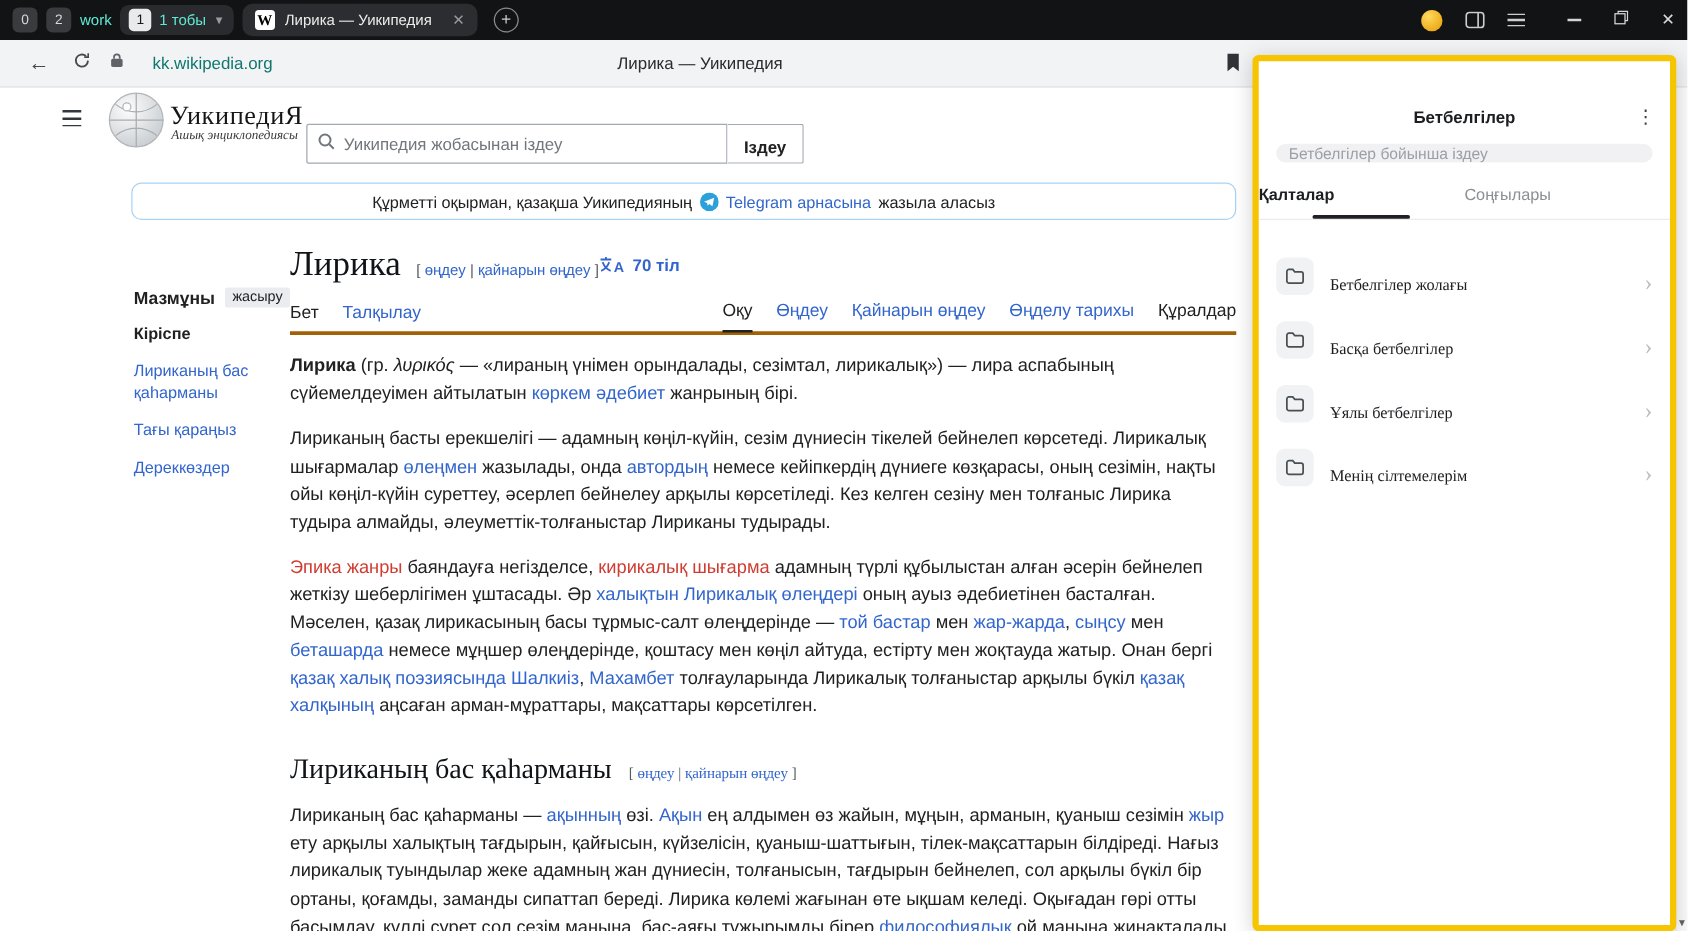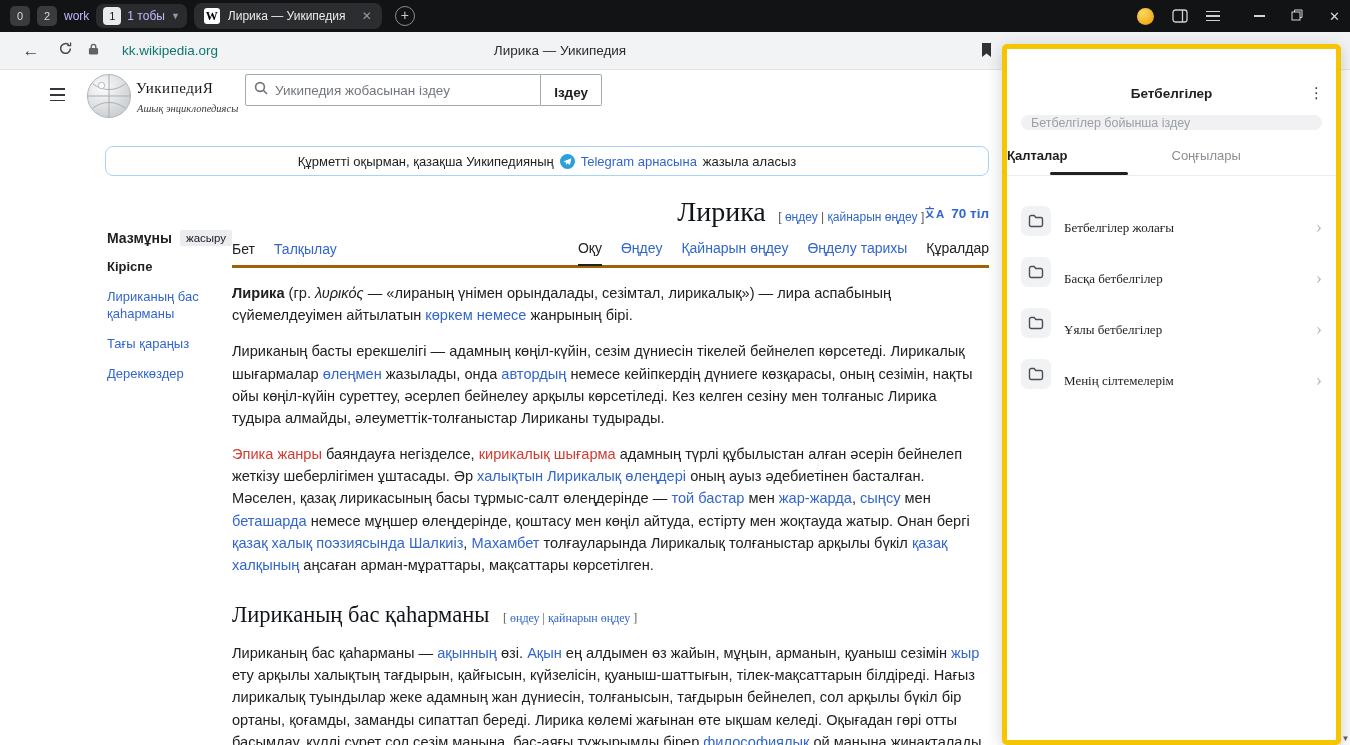--- a/index.html
+++ b/index.html
@@ -5,21 +5,21 @@
   * { margin:0; padding:0; box-sizing:border-box; }
   html,body { width:1350px; height:745px; overflow:hidden; background:#fff;
               font-family:"Liberation Sans","DejaVu Sans",sans-serif; }
   .screen { position:relative; width:1350px; height:745px; overflow:hidden; }
 
   
   .titlebar { position:absolute; top:0; left:0; right:0; height:32px; background:#121315;
               display:flex; align-items:center; padding:0 10px; gap:7px; z-index:5; }
   .tb-badge { min-width:20px; height:20px; border-radius:5px; background:#3a3b3e; color:#d8d8d8;
               font-size:11px; display:flex; align-items:center; justify-content:center; padding:0 5px; }
-  .tb-label { color:#c4b5fd; font-size:12px; }
+  .tb-label { color:#5eead4; font-size:12px; }
   .group-pill { display:flex; align-items:center; gap:6px; background:#2a2b2e; border-radius:7px; padding:3px 7px; }
   .group-pill .num { background:#e9eaec; color:#18191b; min-width:18px; height:18px; border-radius:4px;
                      font-size:11px; display:flex; align-items:center; justify-content:center; }
   .chev { color:#9a9a9a; font-size:9px; }
   .btab { display:flex; align-items:center; gap:8px; background:#2c2d30; height:26px; border-radius:8px;
           padding:0 10px; width:188px; }
   .favicon { width:16px; height:16px; background:#fff; border-radius:3px; color:#000; flex:0 0 16px;
              font-family:"Liberation Serif","DejaVu Serif",serif; font-size:12px; font-weight:bold;
              display:flex; align-items:center; justify-content:center; }
   .btab-title { color:#ececec; font-size:12px; white-space:nowrap; overflow:hidden; flex:1; }
@@ -45,24 +45,24 @@
   .bar-title { position:absolute; left:0; width:1120px; text-align:center; font-size:13.5px; color:#2a2c30; pointer-events:none; }
   .flag-ic { position:absolute; left:980px; top:10px; }
 
   
   .page { position:absolute; top:70px; left:0; right:0; bottom:0; background:#fff; overflow:hidden;
           color:#202122; }
   .wham { position:absolute; left:50px; top:18px; display:flex; flex-direction:column; gap:4px; }
   .wham span { width:15px; height:1.8px; background:#33363a; display:block; }
   .wlogo { position:absolute; left:86px; top:3px; }
   .wordmark { position:absolute; left:136px; top:10px; font-family:"Liberation Serif","DejaVu Serif",serif;
-              font-size:15px; color:#161616; letter-spacing:.5px; }
+              font-size:21px; color:#161616; letter-spacing:.5px; }
   .tagline { position:absolute; left:137px; top:33px; font-family:"Liberation Serif","DejaVu Serif",serif;
              font-style:italic; font-size:10.5px; color:#3a3a3a; }
-  .wsearch { position:absolute; left:245px; top:4px; width:357px; height:32px; display:flex; }
+  .wsearch { position:absolute; left:245px; top:29px; width:398px; height:32px; display:flex; }
   .wsearch .inputwrap { flex:1; border:1px solid #a2a9b1; border-radius:2px 0 0 2px; background:#fff;
                         display:flex; align-items:center; padding:0 8px; gap:7px; }
   .wsearch input { border:none; outline:none; flex:1; font-size:13.5px; color:#202122; background:transparent; }
   .wsearch input::placeholder { color:#72777d; }
   .wsearch-btn { border:1px solid #a2a9b1; border-left:none; border-radius:0 2px 2px 0; background:#fff;
                  font-size:13.5px; padding:10px 13px; color:#202122; font-weight:bold; }
 
   .banner { position:absolute; top:76px; left:105px; width:884px; height:30px; border:1px solid #a9d3f5;
             border-radius:8px; background:#fff; display:flex; align-items:center; justify-content:center;
             gap:6px; font-size:13px; color:#202122; }
@@ -70,21 +70,21 @@
 
   .toc { position:absolute; left:107px; top:160px; width:122px; font-size:13px; }
   .toc-head { display:flex; align-items:center; gap:8px; }
   .toc-title { font-weight:bold; font-size:14px; color:#202122; }
   .toc-hide { font-size:11.5px; background:#eaecf0; border-radius:2px; padding:2px 6px; color:#202122; }
   .toc-item { margin-top:13px; line-height:1.3; }
   .toc-item.active { font-weight:bold; color:#202122; }
   .toc-item.link { color:#3366cc; }
 
   .main { position:absolute; left:232px; top:126px; width:757px; }
-  .title-row { display:flex; align-items:baseline; justify-content:flex-end; }
+  .title-row { display:flex; align-items:baseline; justify-content:flex-start; }
   h1.atitle { font-family:"Liberation Serif","DejaVu Serif",serif; font-size:28px; font-weight:normal;
               color:#101418; display:inline; }
   .editlinks { font-size:12px; color:#54595d; margin-left:8px; }
   .editlinks .lk { color:#3366cc; }
   .langchip { display:flex; align-items:center; gap:6px; color:#3366cc; font-size:13.5px; font-weight:bold;
               white-space:nowrap; }
   .tabsrow { margin-top:12px; display:flex; justify-content:space-between; align-items:flex-end;
              border-bottom:3px solid #a16207; font-size:14px; }
   .tabgrp { display:flex; gap:19px; }
   .wtab { padding-bottom:8px; color:#3366cc; }
@@ -289,21 +289,21 @@
         </div>
         <div class="tabgrp">
           <span class="wtab selected">Оқу</span>
           <span class="wtab">Өңдеу</span>
           <span class="wtab">Қайнарын өңдеу</span>
           <span class="wtab">Өңделу тарихы</span>
           <span class="wtab dark">Құралдар</span>
         </div>
       </div>
 
-      <p><span class="s-b">Лирика</span><span> (гр. </span><span class="s-i">λυρικός</span><span> — «лираның үнімен орындалады, сезімтал, лирикалық») — лира аспабының сүйемелдеуімен айтылатын </span><span class="s-lk">көркем немесе</span><span> жанрының бірі.</span></p>
+      <p><span class="s-b">Лирика</span><span> (гр. </span><span class="s-i">λυρικός</span><span> — «лираның үнімен орындалады, сезімтал, лирикалық») — лира аспабының сүйемелдеуімен айтылатын </span><span class="s-lk">көркем әдебиет</span><span> жанрының бірі.</span></p>
       <p><span>Лириканың басты ерекшелігі — адамның көңіл-күйін, сезім дүниесін тікелей бейнелеп көрсетеді. Лирикалық шығармалар </span><span class="s-lk">өлеңмен</span><span> жазылады, онда </span><span class="s-lk">автордың</span><span> немесе кейіпкердің дүниеге көзқарасы, оның сезімін, нақты ойы көңіл-күйін суреттеу, әсерлеп бейнелеу арқылы көрсетіледі. Кез келген сезіну мен толғаныс Лирика тудыра алмайды, әлеуметтік-толғаныстар Лириканы тудырады.</span></p>
       <p><span class="s-rd">Эпика жанры</span><span> баяндауға негізделсе, </span><span class="s-rd">кирикалық шығарма</span><span> адамның түрлі құбылыстан алған әсерін бейнелеп жеткізу шеберлігімен ұштасады. Әр </span><span class="s-lk">халықтын</span><span> </span><span class="s-lk">Лирикалық өлеңдері</span><span> оның ауыз әдебиетінен басталған. Мәселен, қазақ лирикасының басы тұрмыс-салт өлеңдерінде — </span><span class="s-lk">той бастар</span><span> мен </span><span class="s-lk">жар-жарда</span><span>, </span><span class="s-lk">сыңсу</span><span> мен </span><span class="s-lk">беташарда</span><span> немесе мұңшер өлеңдерінде, қоштасу мен көңіл айтуда, естірту мен жоқтауда жатыр. Онан бергі </span><span class="s-lk">қазақ халық поэзиясында</span><span> </span><span class="s-lk">Шалкиіз</span><span>, </span><span class="s-lk">Махамбет</span><span> толғауларында Лирикалық толғаныстар арқылы бүкіл </span><span class="s-lk">қазақ халқының</span><span> аңсаған арман-мұраттары, мақсаттары көрсетілген.</span></p>
 
       <h2 class="stitle">
         <span>Лириканың бас қаһарманы</span>
         <span class="editlinks">
           <span>[</span>
           <span class="lk">өңдеу</span>
           <span>|</span>
           <span class="lk">қайнарын өңдеу</span>

